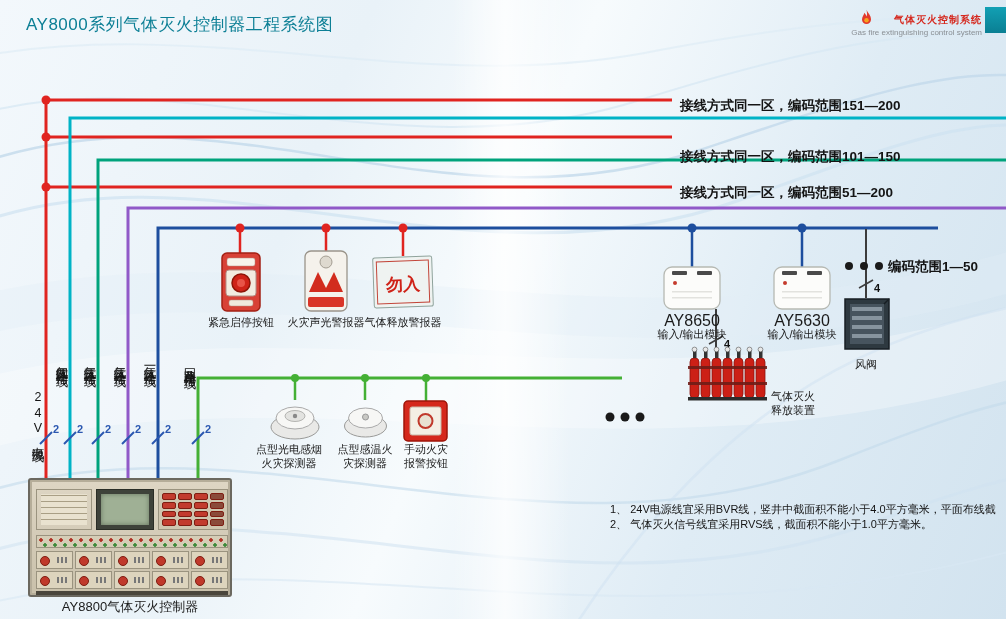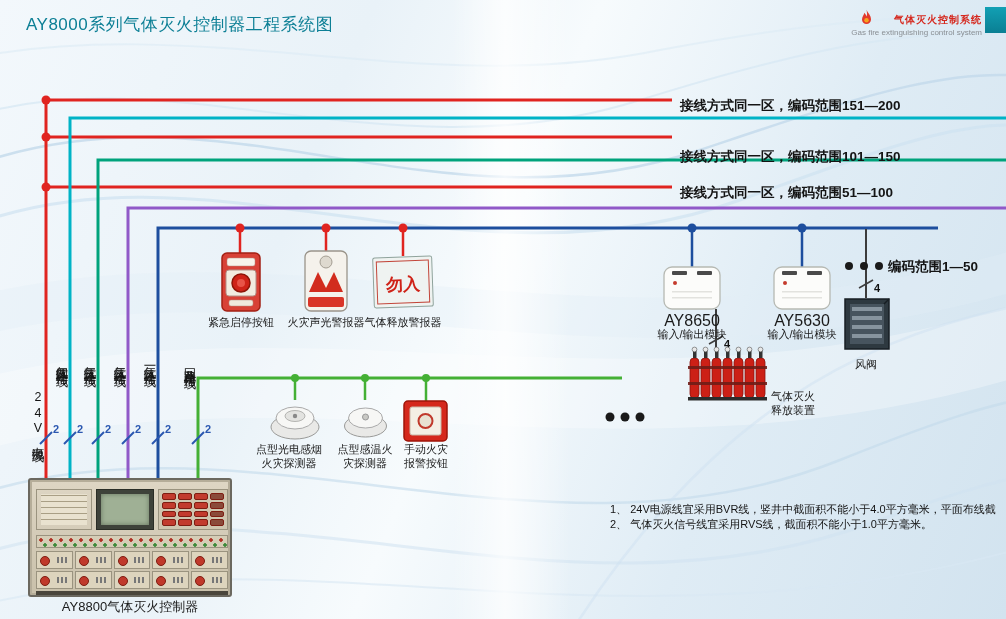--- a/index.html
+++ b/index.html
@@ -158,21 +158,21 @@
     </g>
     <g fill="#1a1a1a">
       <circle cx="849" cy="266" r="4"></circle>
       <circle cx="864" cy="266" r="4"></circle>
       <circle cx="879" cy="266" r="4"></circle>
     </g>
   </svg>
 
   <div class="bus-label" style="left:680px;top:97px">接线方式同一区，编码范围151—200</div>
   <div class="bus-label" style="left:680px;top:148px">接线方式同一区，编码范围101—150</div>
-  <div class="bus-label" style="left:680px;top:184px">接线方式同一区，编码范围51—100</div>
+  <div class="bus-label" style="left:680px;top:184px">接线方式同一区，编码范围51—200</div>
   <div class="bus-label" style="left:888px;top:258px">编码范围1—50</div>
 
   <div class="v-label" style="left:29px;top:390px">24V电源线</div>
   <div class="v-label" style="left:53px;top:356px">气体四区信号线</div>
   <div class="v-label" style="left:81px;top:356px">气体三区信号线</div>
   <div class="v-label" style="left:111px;top:356px">气体二区信号线</div>
   <div class="v-label" style="left:141px;top:356px">气体一区信号线</div>
   <div class="v-label" style="left:181px;top:358px">回路单元信号线</div>
 
   <div class="device" style="left:221px;top:252px">

